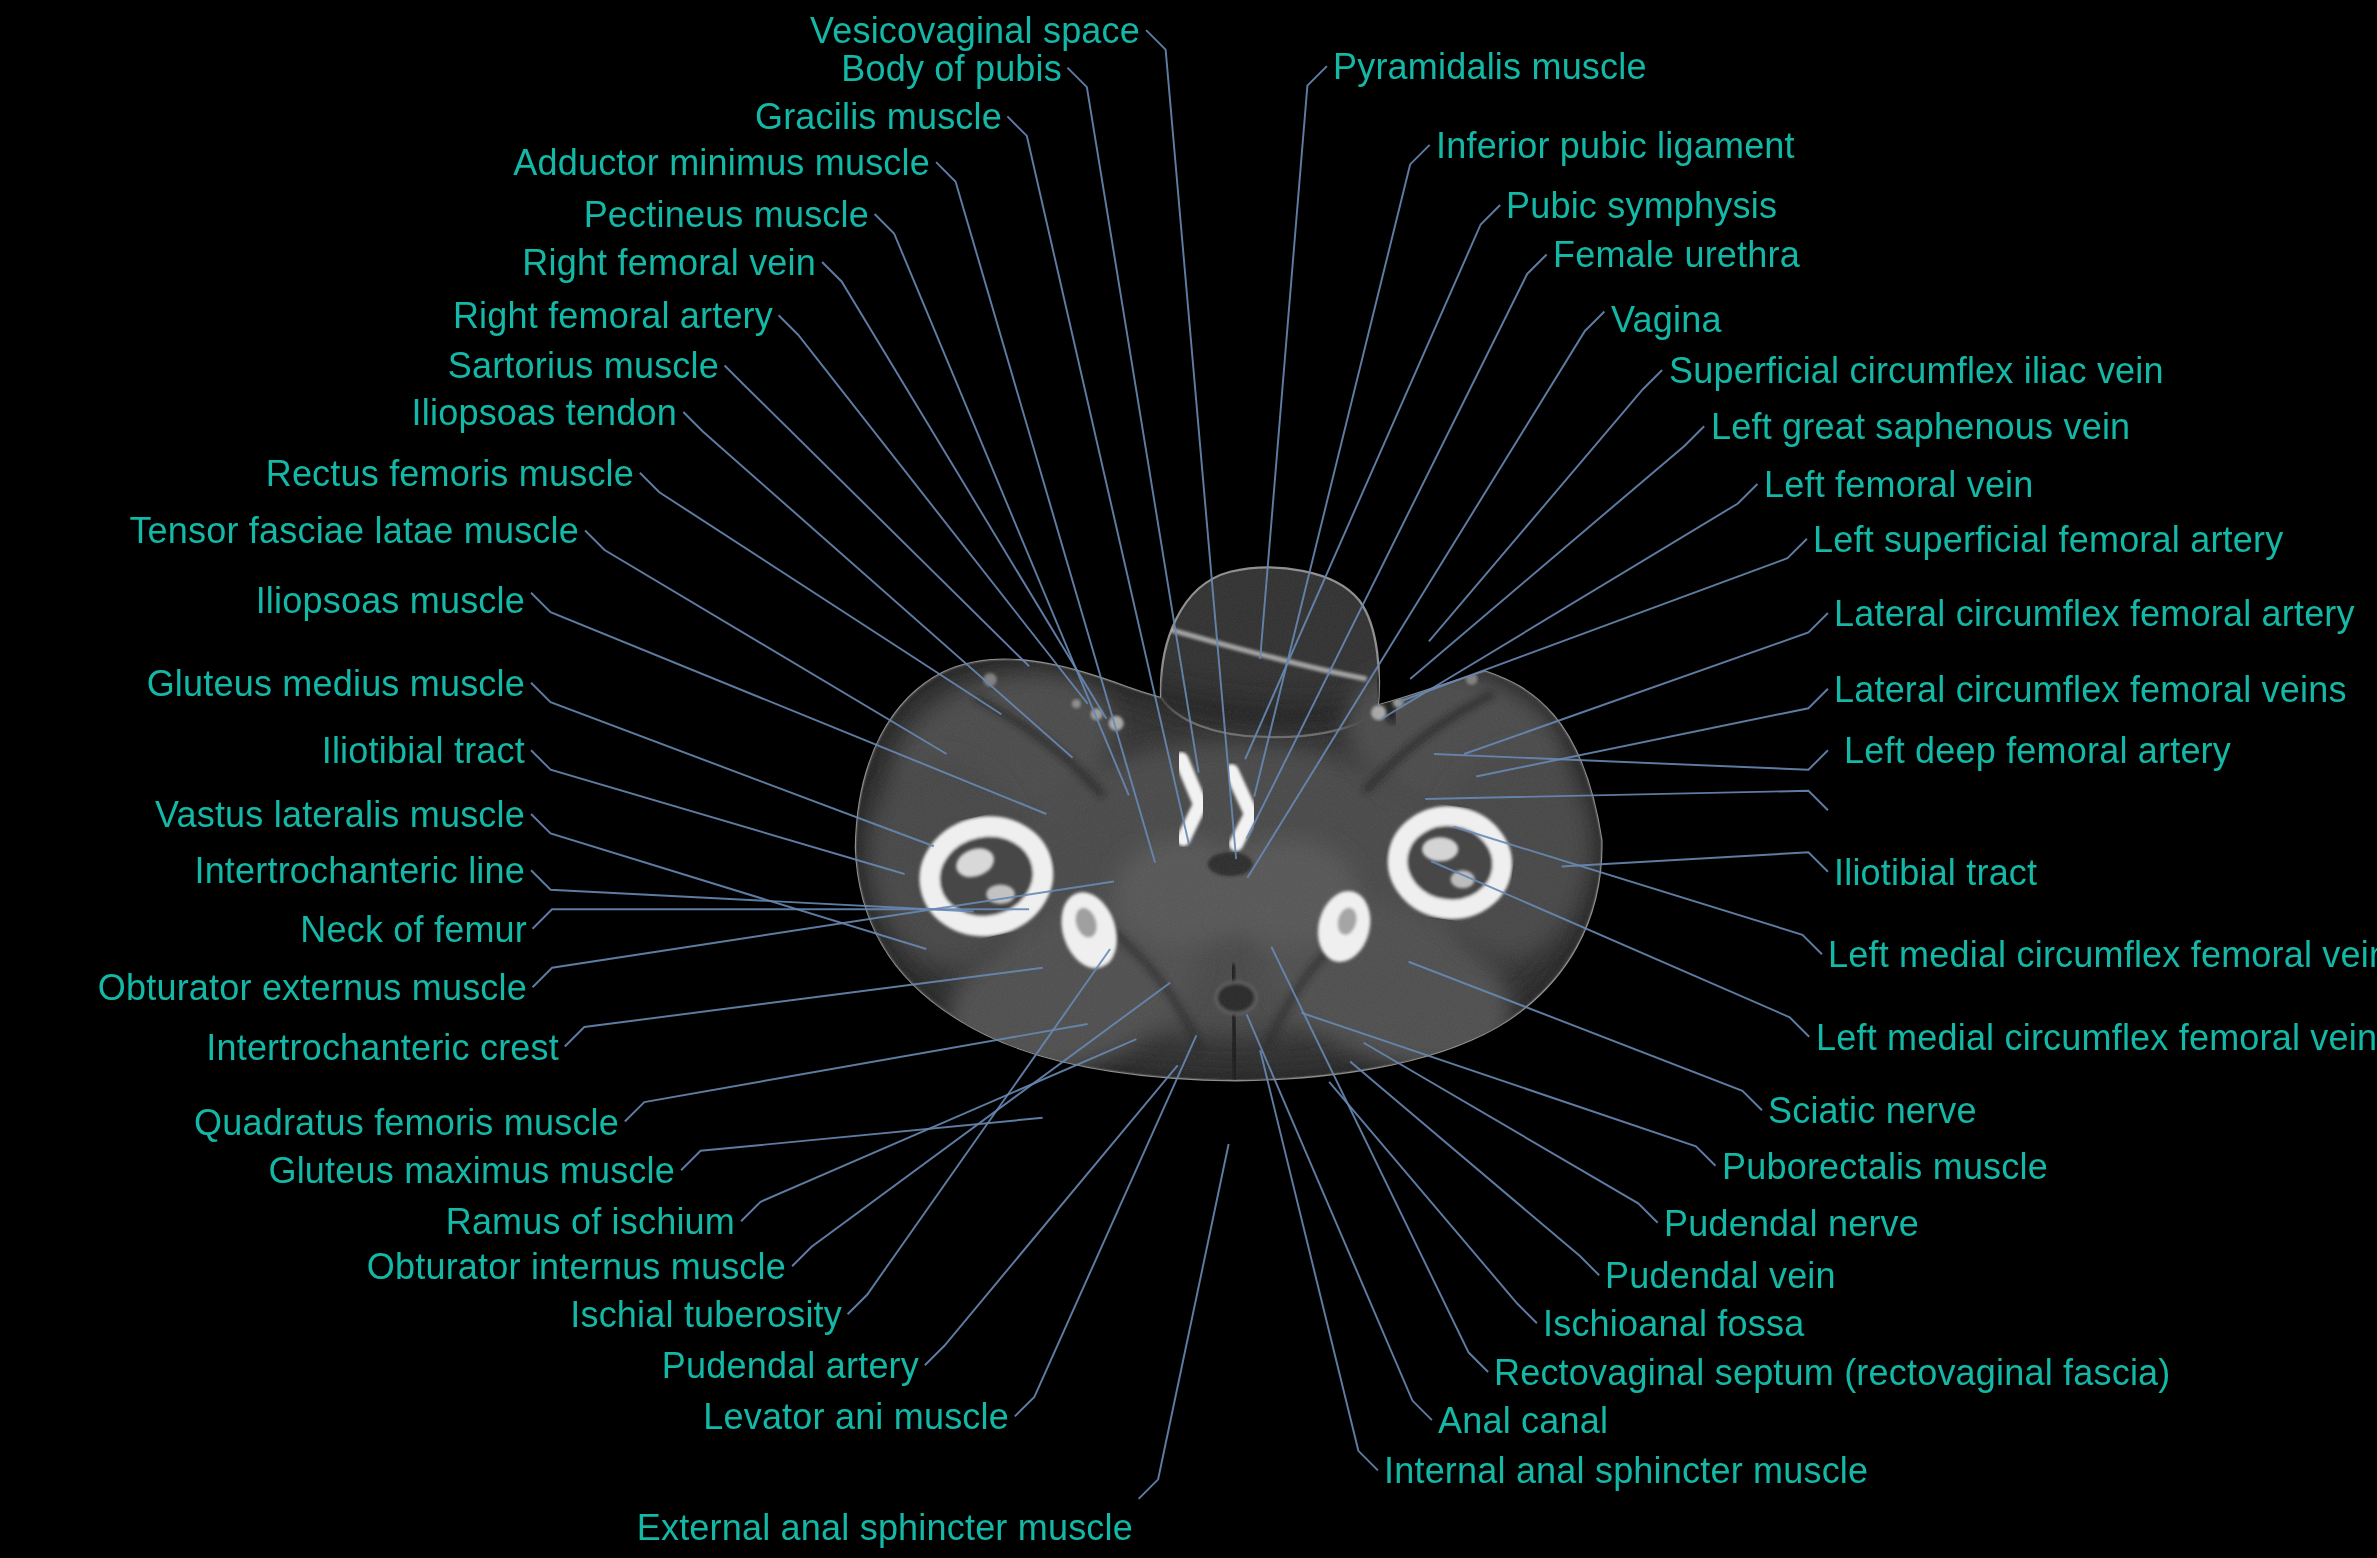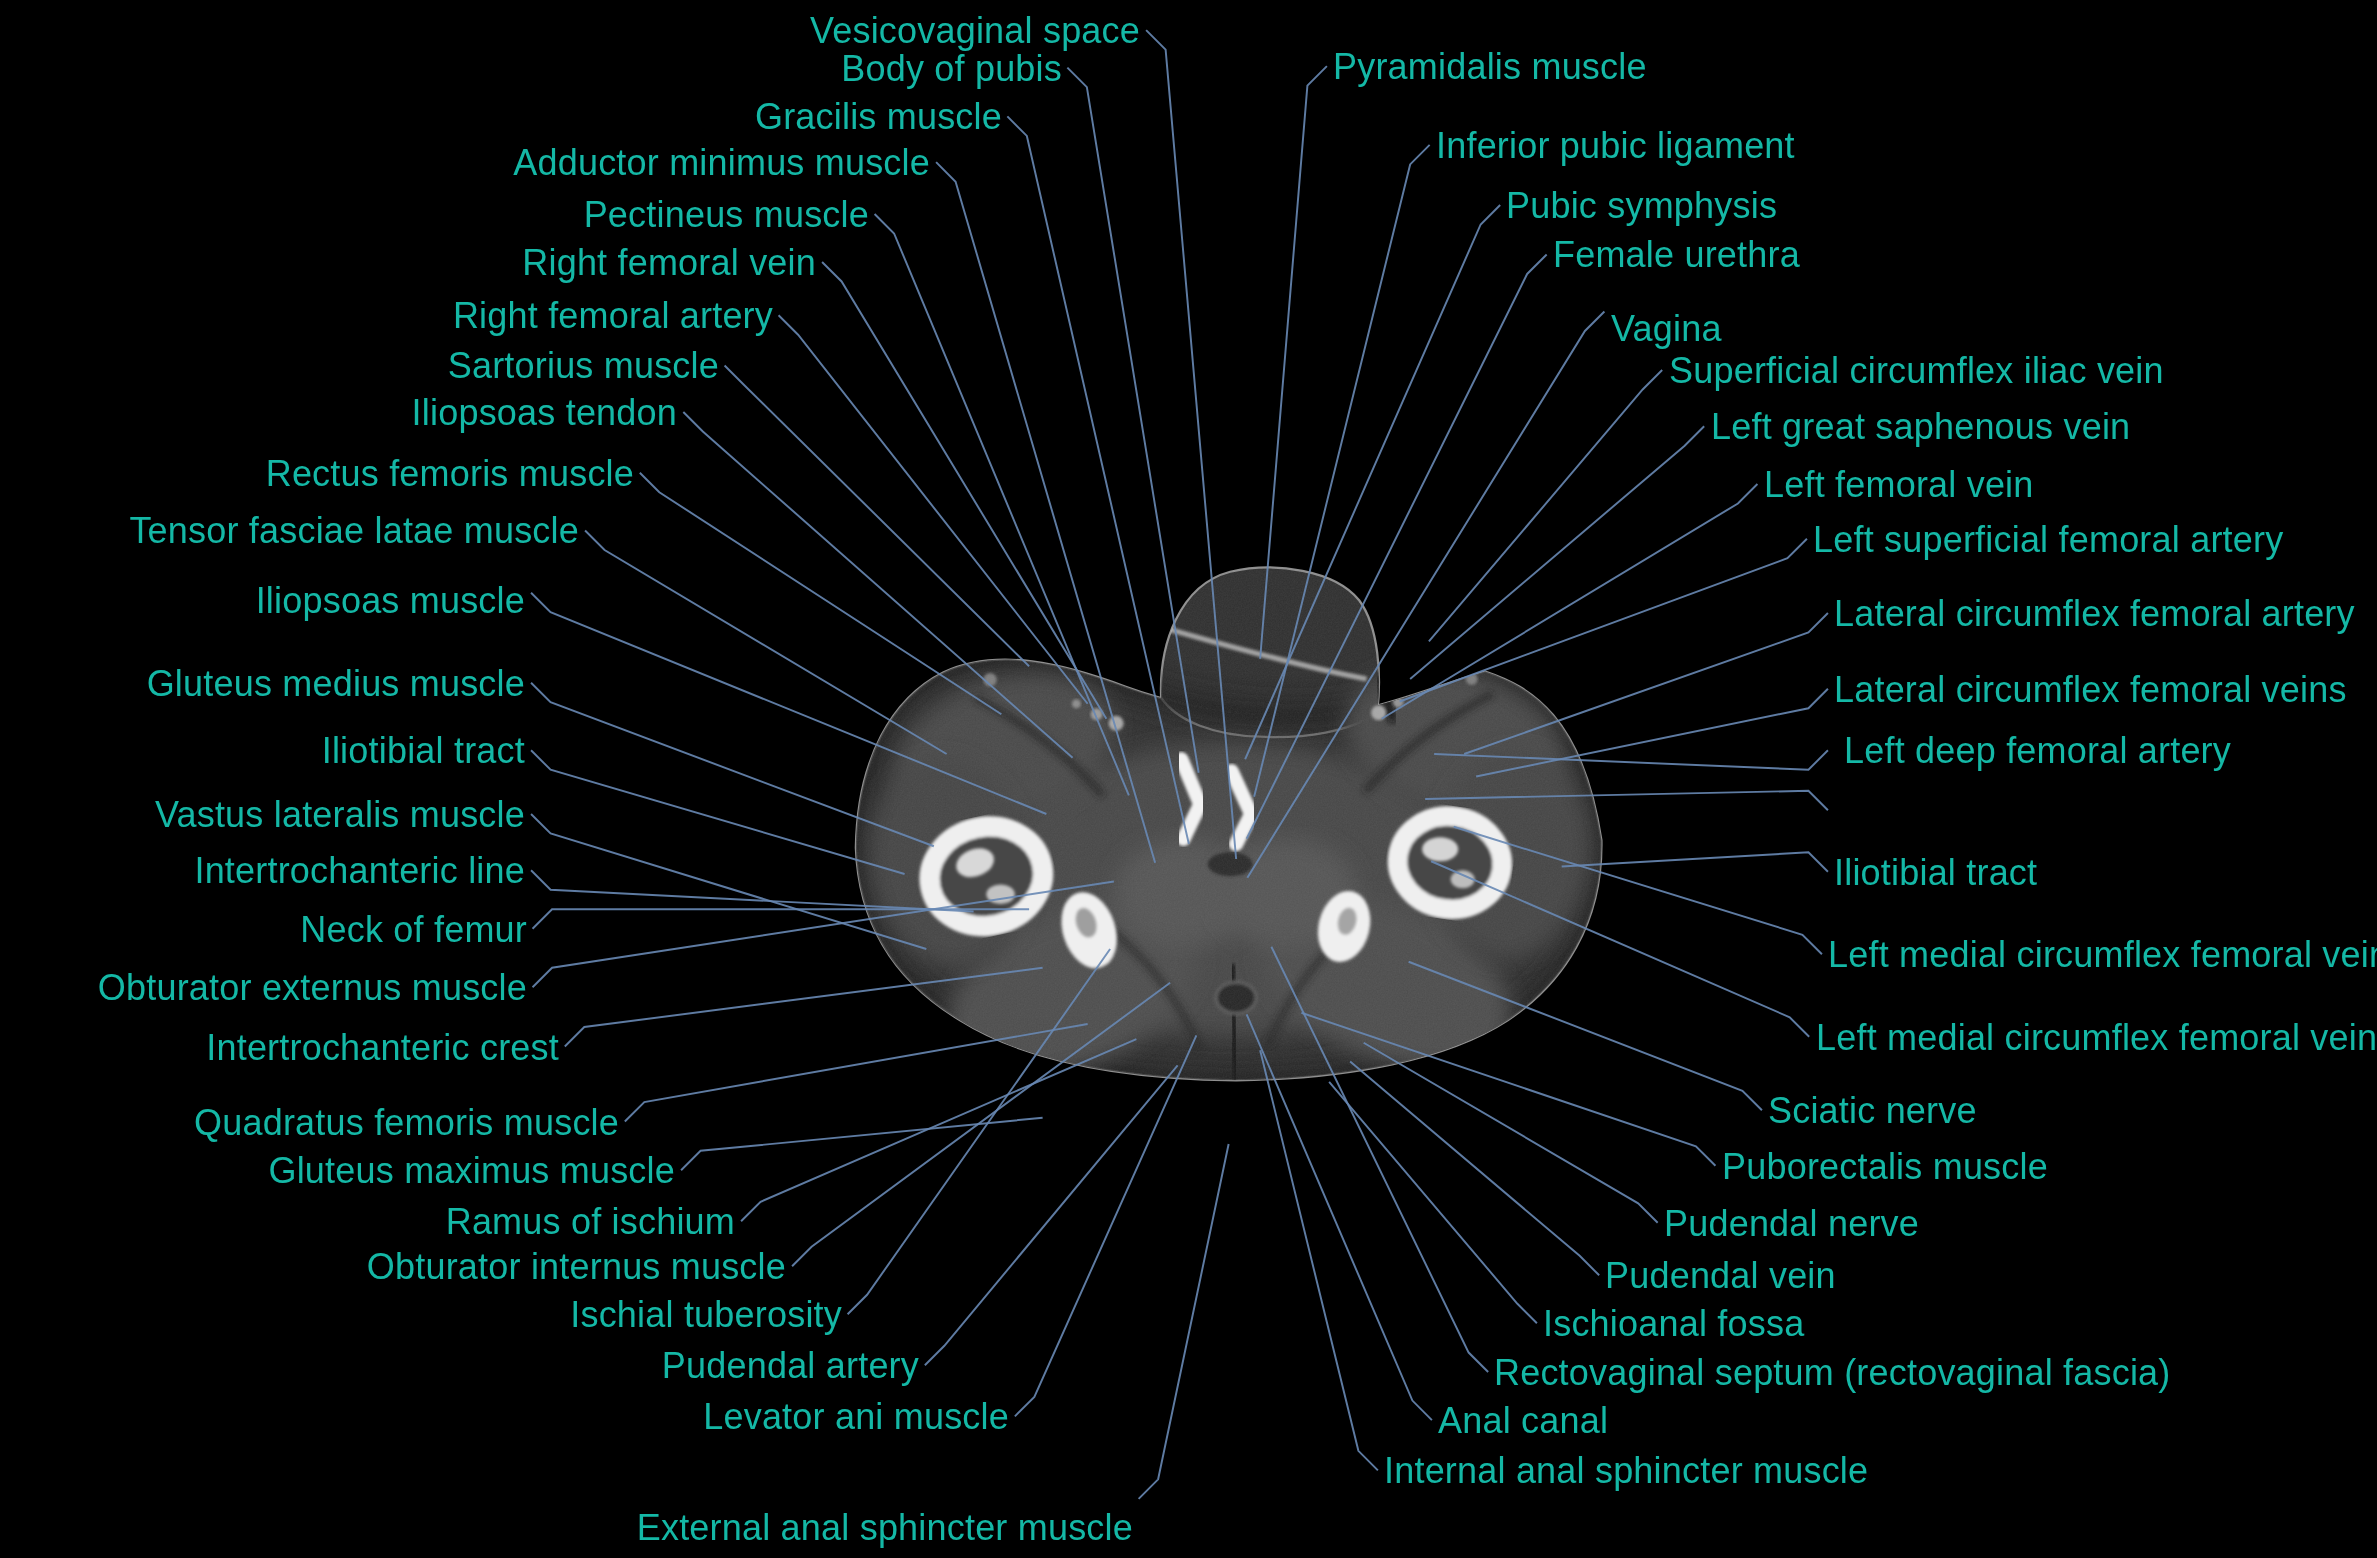--- a/index.html
+++ b/index.html
@@ -191,21 +191,21 @@
       <div class="label side-left" style="left: 735px; top: 1221px;"><span>Ramus of ischium</span></div>
       <div class="label side-left" style="left: 786px; top: 1266px;"><span>Obturator internus muscle</span></div>
       <div class="label side-left" style="left: 842px; top: 1314px;"><span>Ischial tuberosity</span></div>
       <div class="label side-left" style="left: 919px; top: 1365px;"><span>Pudendal artery</span></div>
       <div class="label side-left" style="left: 1009px; top: 1416px;"><span>Levator ani muscle</span></div>
       <div class="label side-left" style="left: 1133px; top: 1499px; margin-top: 28px;"><span>External anal sphincter muscle</span></div>
       <div class="label side-right" style="left: 1333px; top: 66px;"><span>Pyramidalis muscle</span></div>
       <div class="label side-right" style="left: 1436px; top: 145px;"><span>Inferior pubic ligament</span></div>
       <div class="label side-right" style="left: 1506px; top: 205px;"><span>Pubic symphysis</span></div>
       <div class="label side-right" style="left: 1553px; top: 254px;"><span>Female urethra</span></div>
-      <div class="label side-right" style="left: 1611px; top: 328px;"><span>Vagina</span></div>
+      <div class="label side-right" style="left: 1611px; top: 319px;"><span>Vagina</span></div>
       <div class="label side-right" style="left: 1669px; top: 370px;"><span>Superficial circumflex iliac vein</span></div>
       <div class="label side-right" style="left: 1711px; top: 426px;"><span>Left great saphenous vein</span></div>
       <div class="label side-right" style="left: 1764px; top: 484px;"><span>Left femoral vein</span></div>
       <div class="label side-right" style="left: 1813px; top: 539px;"><span>Left superficial femoral artery</span></div>
       <div class="label side-right" style="left: 1834px; top: 613px;"><span>Lateral circumflex femoral artery</span></div>
       <div class="label side-right" style="left: 1834px; top: 689px;"><span>Lateral circumflex femoral veins</span></div>
       <div class="label side-right" style="left: 1844px; top: 750px;"><span>Left deep femoral artery</span></div>
       <div class="label side-right" style="left: 1834px; top: 872px;"><span>Iliotibial tract</span></div>
       <div class="label side-right" style="left: 1828px; top: 954px;"><span>Left medial circumflex femoral vein</span></div>
       <div class="label side-right" style="left: 1816px; top: 1037px;"><span>Left medial circumflex femoral vein</span></div>

